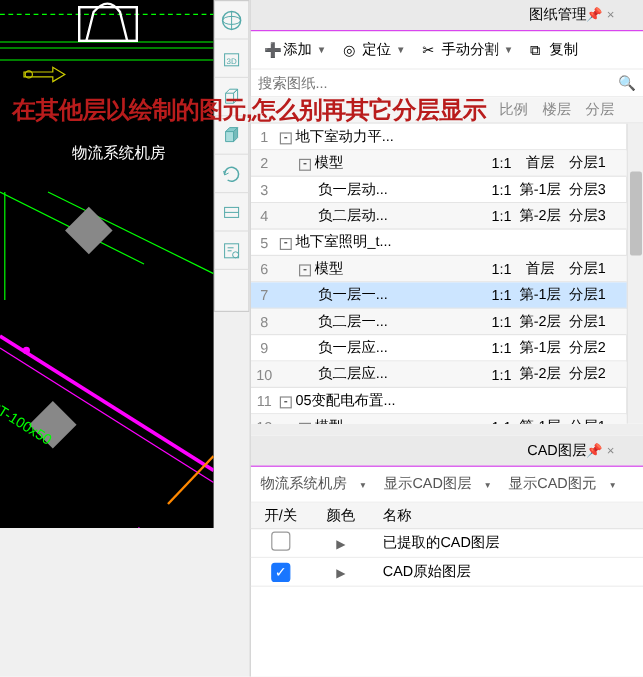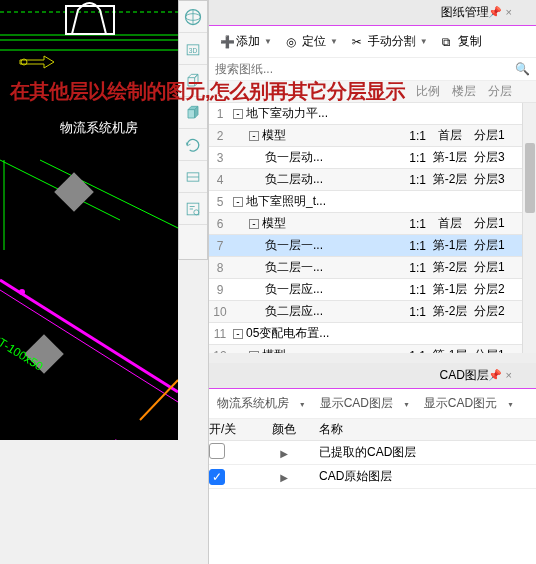--- a/index.html
+++ b/index.html
@@ -30,21 +30,21 @@
   .tree-row.alt { background: #f7f7f7; }
   .expander { display:inline-block; width:10px; height:10px; border:1px solid #888; line-height:8px; text-align:center; font-size:10px; margin-right:3px; cursor:pointer;}
   .indent0 { padding-left: 2px; }
   .indent1 { padding-left: 18px; }
   .indent2 { padding-left: 34px; }
   .scroll-track { width:14px; background:#f0f0f0; border-left:1px solid #ddd; position:relative;}
   .scroll-thumb { position:absolute; left:2px; width:10px; background:#c0c0c0; border-radius:2px;}
   .cad-opts { padding: 6px 8px; color:#555; border-bottom:1px solid #eee;}
   .cad-opts span { margin-right: 6px;}
   .cad-table-head { display:flex; background:#f5f5f5; border-bottom:1px solid #e5e5e5; height:22px; align-items:center;}
-  .c-onoff { width: 50px; text-align:left;}
+  .c-onoff { width: 50px; text-align:center;}
   .c-color { width: 50px; text-align:center;}
   .c-name { flex:1; padding-left:10px;}
   .cad-row { display:flex; border-bottom:1px solid #eee; height:24px; align-items:center;}
   .chk { width:16px; height:16px; border:1px solid #999; border-radius:3px; display:inline-flex; align-items:center; justify-content:center;}
   .chk.checked { background:#1976ff; border-color:#1976ff; color:#fff;}
   .tri { color:#666; font-size:10px;}
   .annot { position:absolute; left:10px; top:78px; color:#b91c1c; font-size:20px; font-weight:bold; z-index:50; pointer-events:none; white-space: nowrap; letter-spacing: -0.5px;}
   .panel-gap { height: 10px; background:#eee;}
   .pin-ico { color:#888; font-size:11px; }
   .header-annot { position:absolute; left:0; right:0; top:0; bottom:0; display:flex; align-items:center; color:#ff2a00; font-weight:bold; pointer-events:none;}

